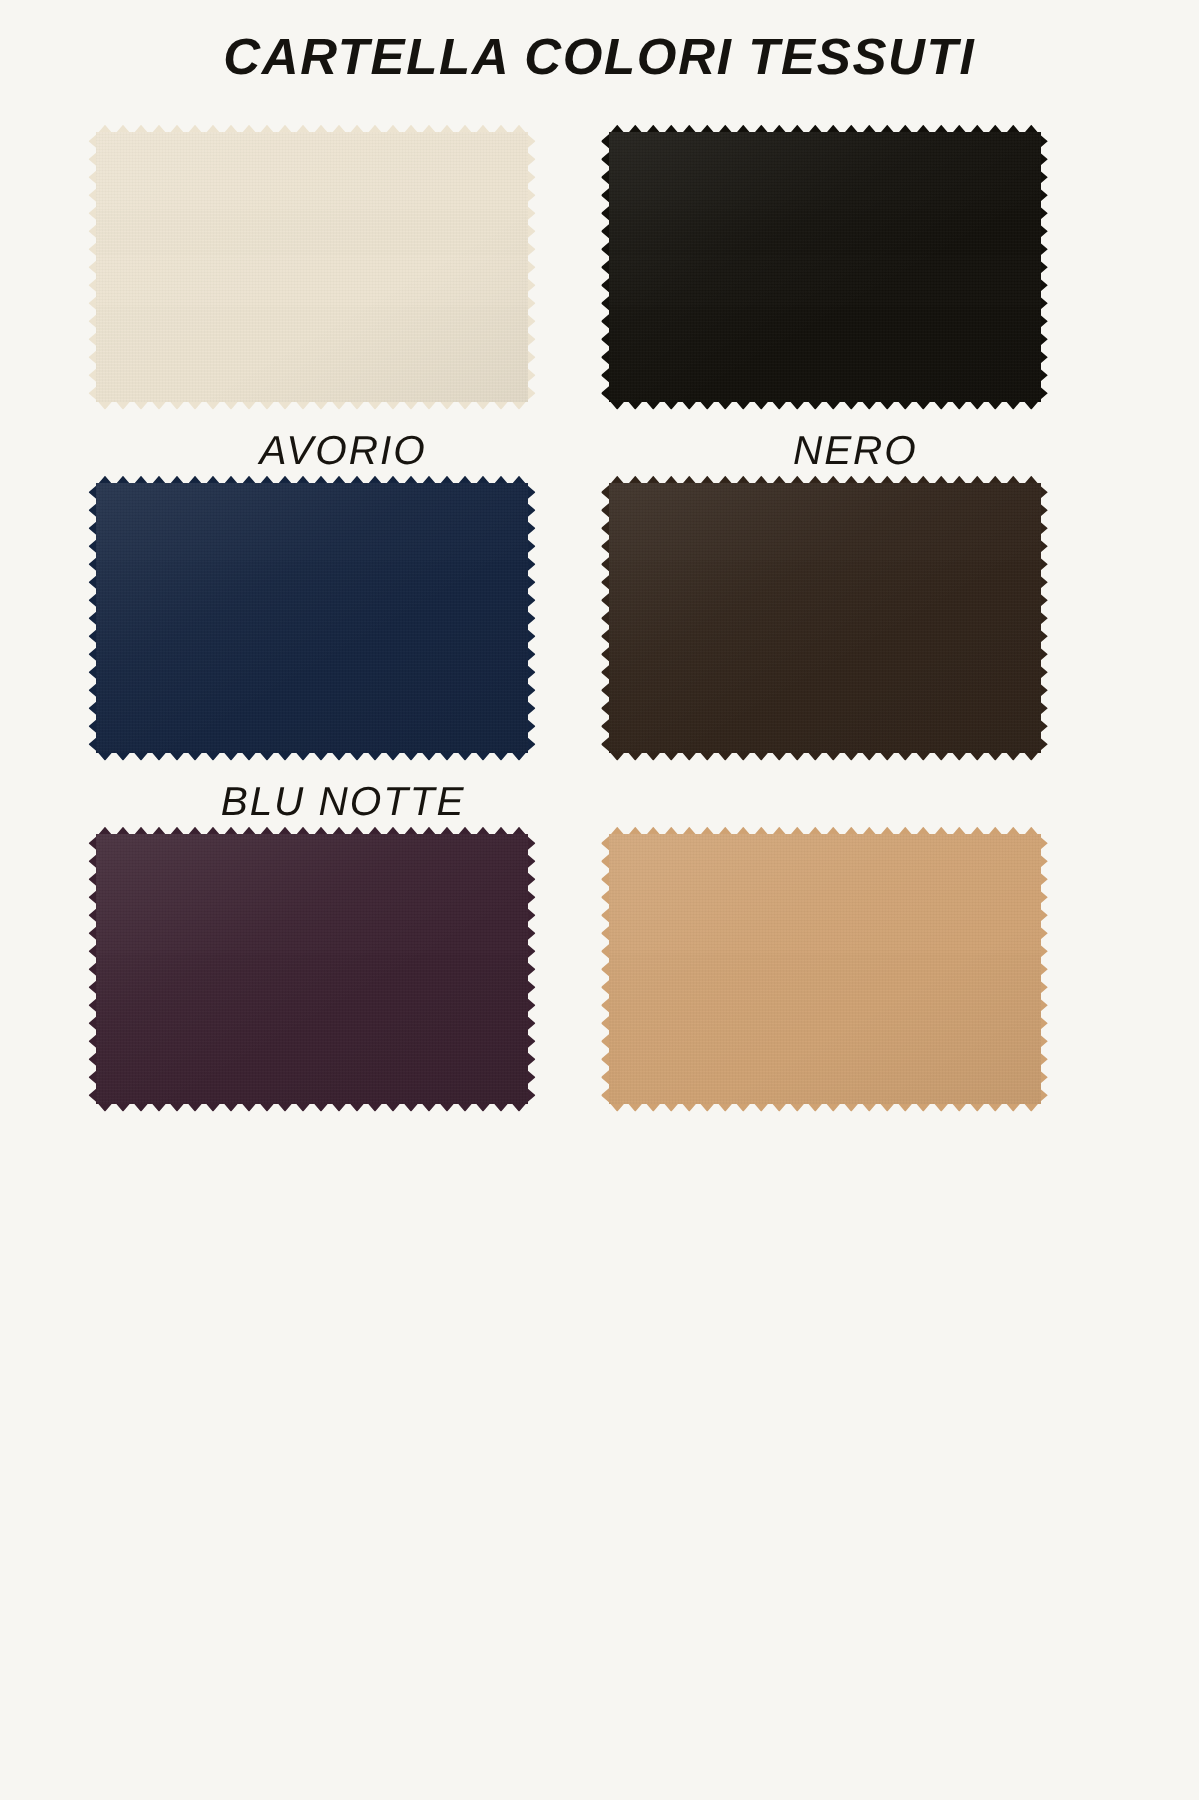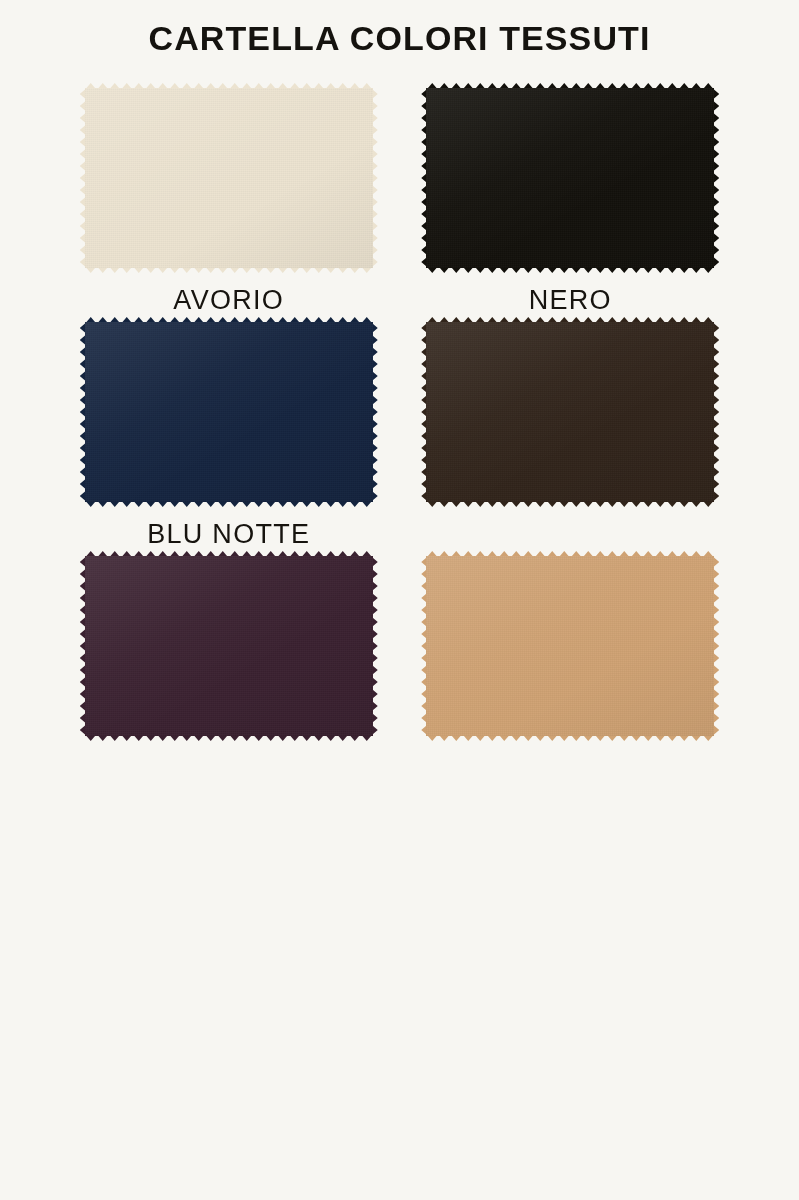--- a/index.html
+++ b/index.html
@@ -13,20 +13,21 @@
     font-family: "Liberation Sans", sans-serif;
     overflow: hidden;
   }
 
   .page {
     position: relative;
     width: 799px;
     height: 1200px;
     background: #f7f6f2;
     box-sizing: border-box;
+    font-style: italic;
   }
 
   
   .header {
     padding-top: 18px;
     text-align: center;
   }
   .title-main {
     font-size: 34px;
     font-weight: 700;
@@ -53,21 +54,20 @@
     grid-template-columns: 1fr 1fr;
     row-gap: 0px;
     column-gap: 0px;
     padding: 0 58px;
     box-sizing: border-box;
   }
 
   .swatch-cell {
     display: flex;
     flex-direction: column;
-    align-items: center;
   }
 
   .swatch-wrap {
     position: relative;
     width: 300px;
     height: 192px;
   }
 
   
   .teeth-top, .teeth-bottom {

